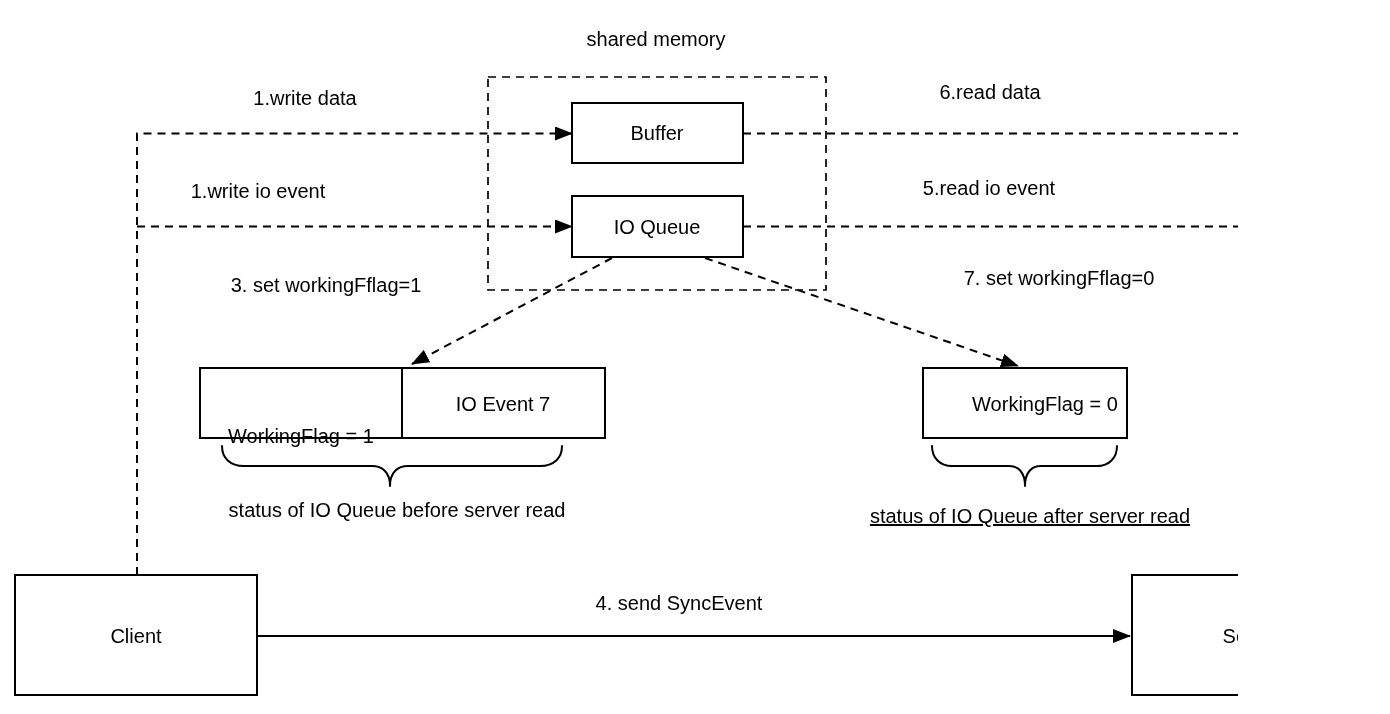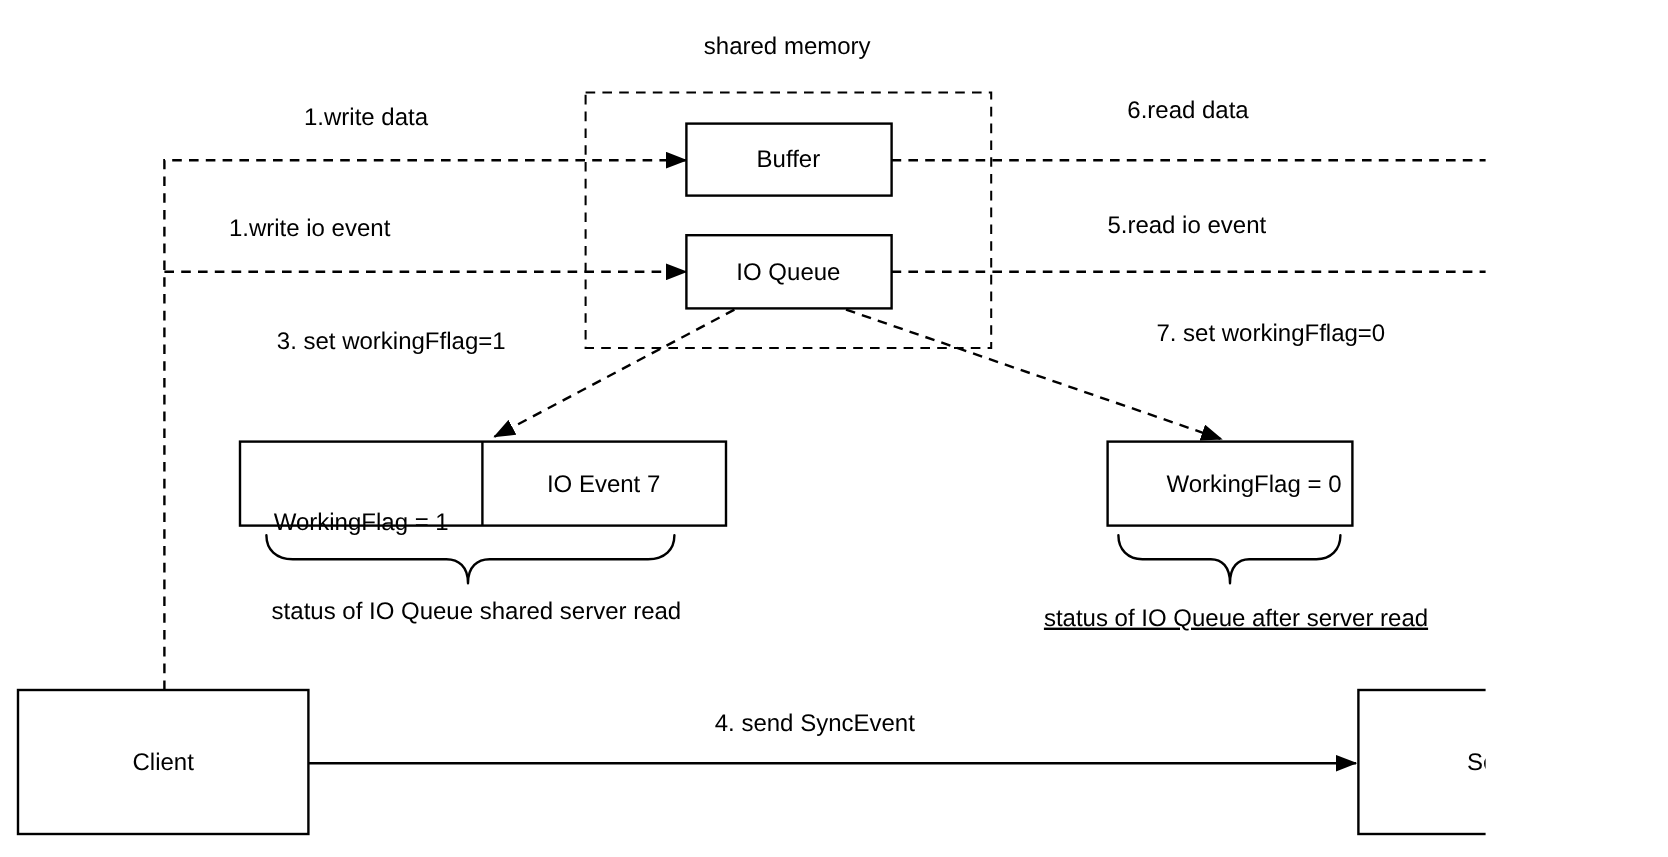--- a/index.html
+++ b/index.html
@@ -78,16 +78,16 @@
 
   <div class="lbl" style="left:657px; top:133px;">Buffer</div>
   <div class="lbl" style="left:657px; top:227px;">IO Queue</div>
   <div class="lbl" style="left:136px; top:636px;">Client</div>
   <div class="lbl" style="left:1252px; top:636px;">Server</div>
 
   <div class="lbl" style="left:301px; top:404px;margin-top:32px;">WorkingFlag = 1</div>
   <div class="lbl" style="left:503px; top:404px;">IO Event 7</div>
   <div class="lbl" style="left:1025px; top:404px;margin-left:20px;">WorkingFlag = 0</div>
 
-  <div class="lbl" style="left:397px; top:510px;">status of IO Queue shared server read</div>
+  <div class="lbl" style="left:397px; top:510px;">status of IO Queue before server read</div>
   <div class="lbl" style="left:1030px; top:516px;text-decoration:underline;">status of IO Queue after server read</div>
 
 </div>
 
 </body></html>

